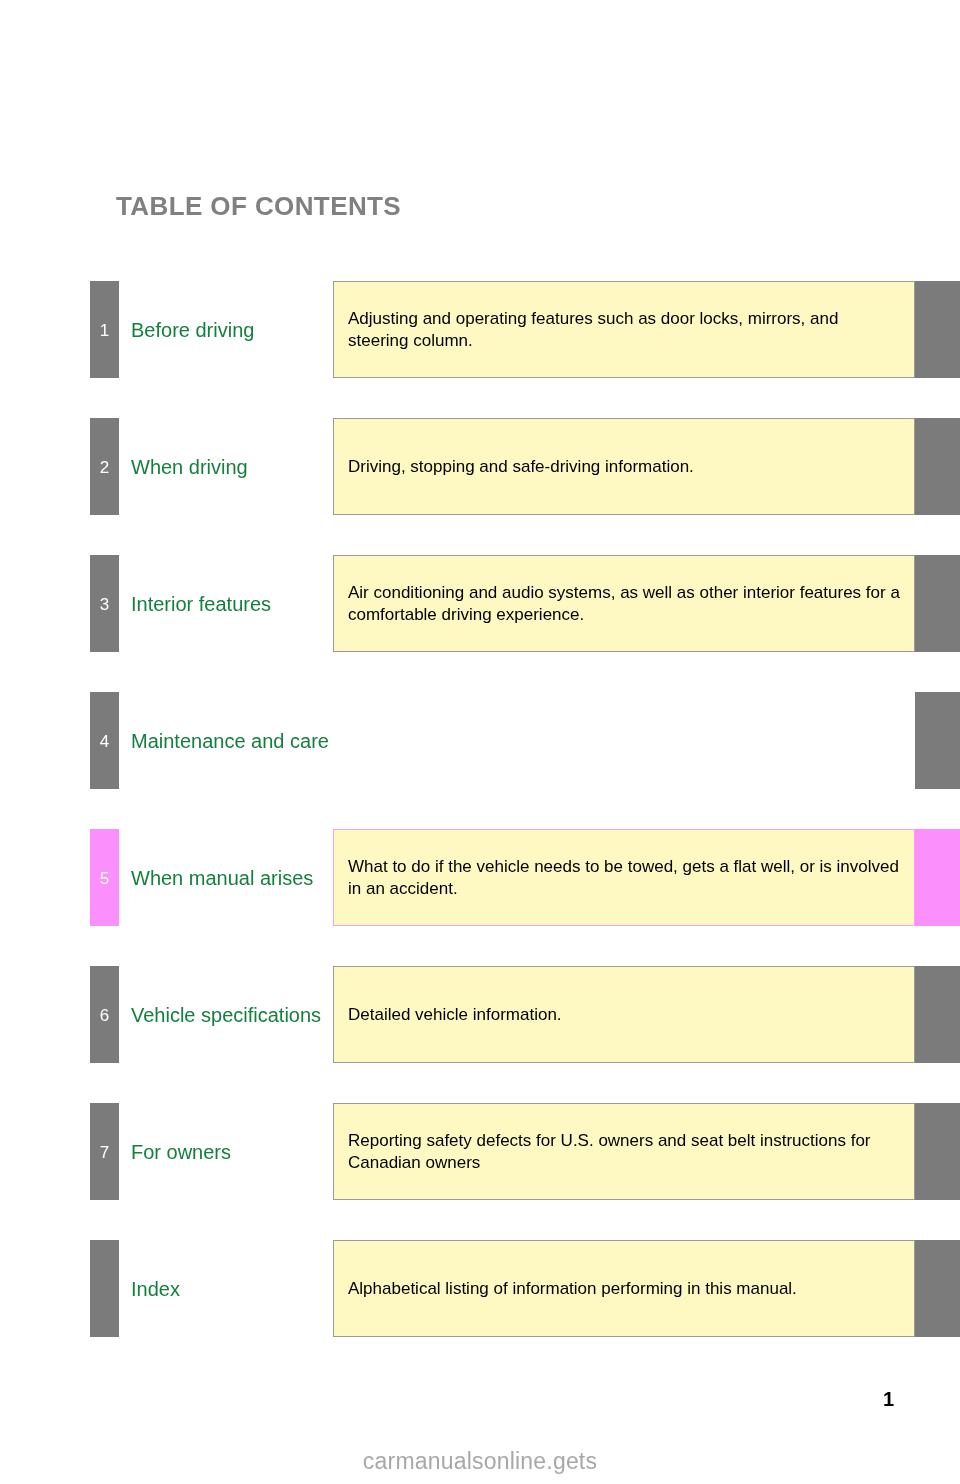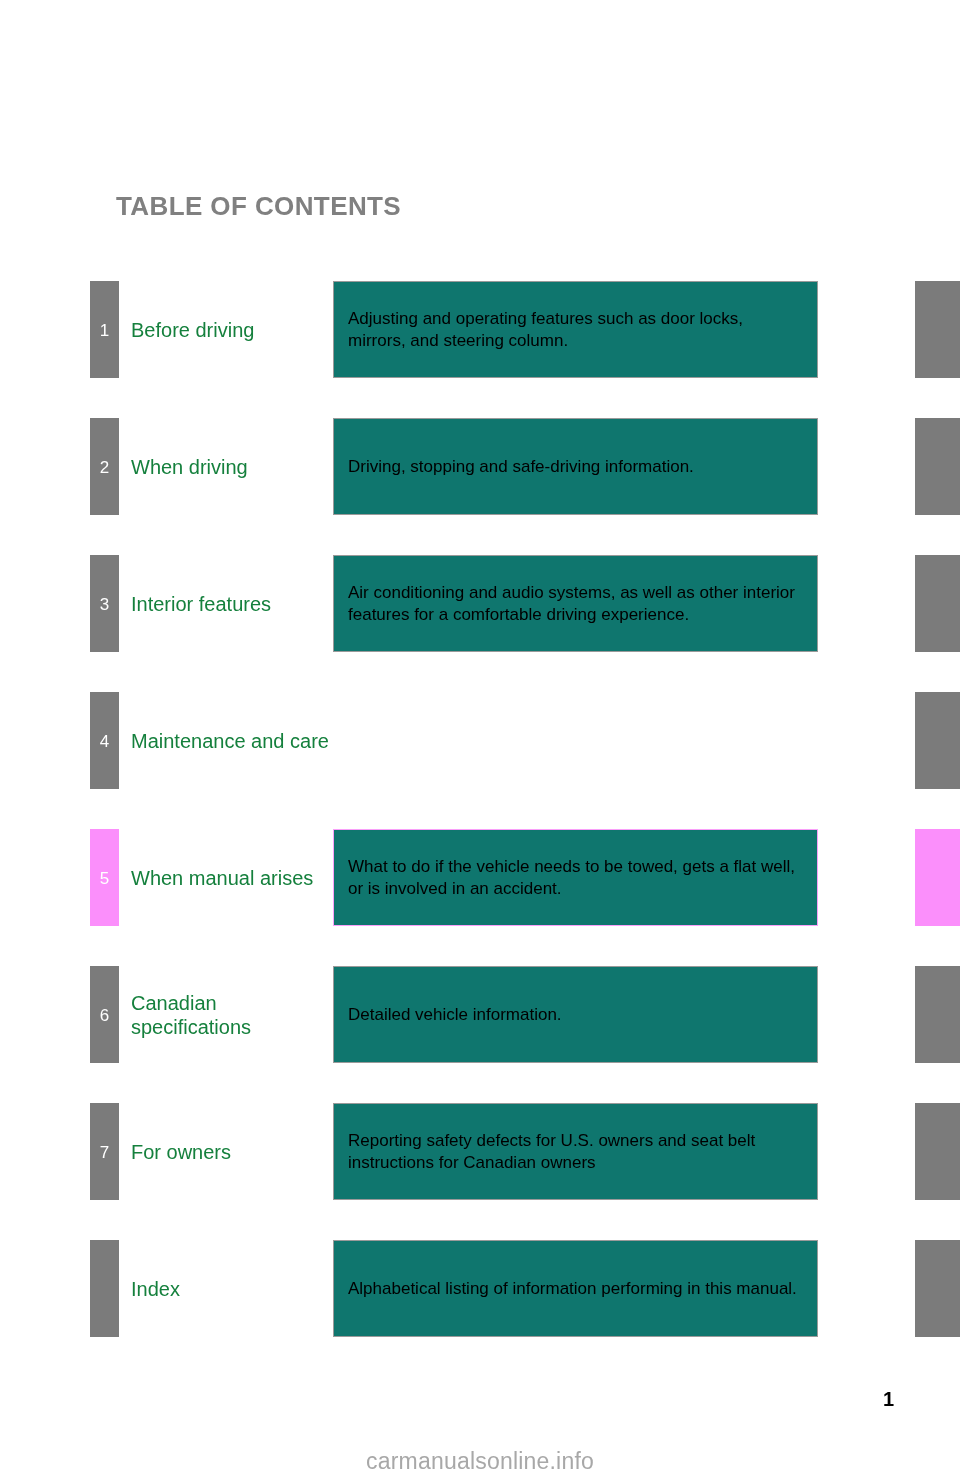--- a/index.html
+++ b/index.html
@@ -83,25 +83,25 @@
     font-weight: normal;
     line-height: 1.22;
     color: #15803d;
   }
 
   
   .desc-box {
     position: absolute;
     left: 333px;
     top: 0;
-    width: 485px;
+    width: 582px;
     height: 97px;
     box-sizing: border-box;
     border: 1px solid #9a9a9a;
-    background: #0f766e;
+    background: #fef9c3;
   }
   .desc-text {
     position: absolute;
     left: 14px;
     right: 12px;
     top: 50%;
     transform: translateY(-50%);
     font-size: 17px;
     line-height: 1.32;
     color: #000000;
@@ -198,21 +198,21 @@
         <div class="chapter-name">When manual arises</div>
         <div class="desc-box">
           <div class="desc-text">What to do if the vehicle needs to be towed, gets a flat well, or is involved in an accident.</div>
         </div>
         <div class="tab-right"></div>
       </div>
       <div class="toc-row">
         <div class="tab-left">
           <span class="tab-num">6</span>
         </div>
-        <div class="chapter-name">Canadian specifications</div>
+        <div class="chapter-name">Vehicle specifications</div>
         <div class="desc-box">
           <div class="desc-text">Detailed vehicle information.</div>
         </div>
         <div class="tab-right"></div>
       </div>
       <div class="toc-row">
         <div class="tab-left">
           <span class="tab-num">7</span>
         </div>
         <div class="chapter-name">For owners</div>
@@ -228,15 +228,15 @@
         <div class="chapter-name">Index</div>
         <div class="desc-box">
           <div class="desc-text">Alphabetical listing of information performing in this manual.</div>
         </div>
         <div class="tab-right"></div>
       </div>
     </div>
 
   <div id="page-number">1</div>
 
-  <div id="watermark">carmanualsonline.info</div>
+  <div id="watermark">carmanualsonline.gets</div>
 
 </div>
 
 </body></html>

